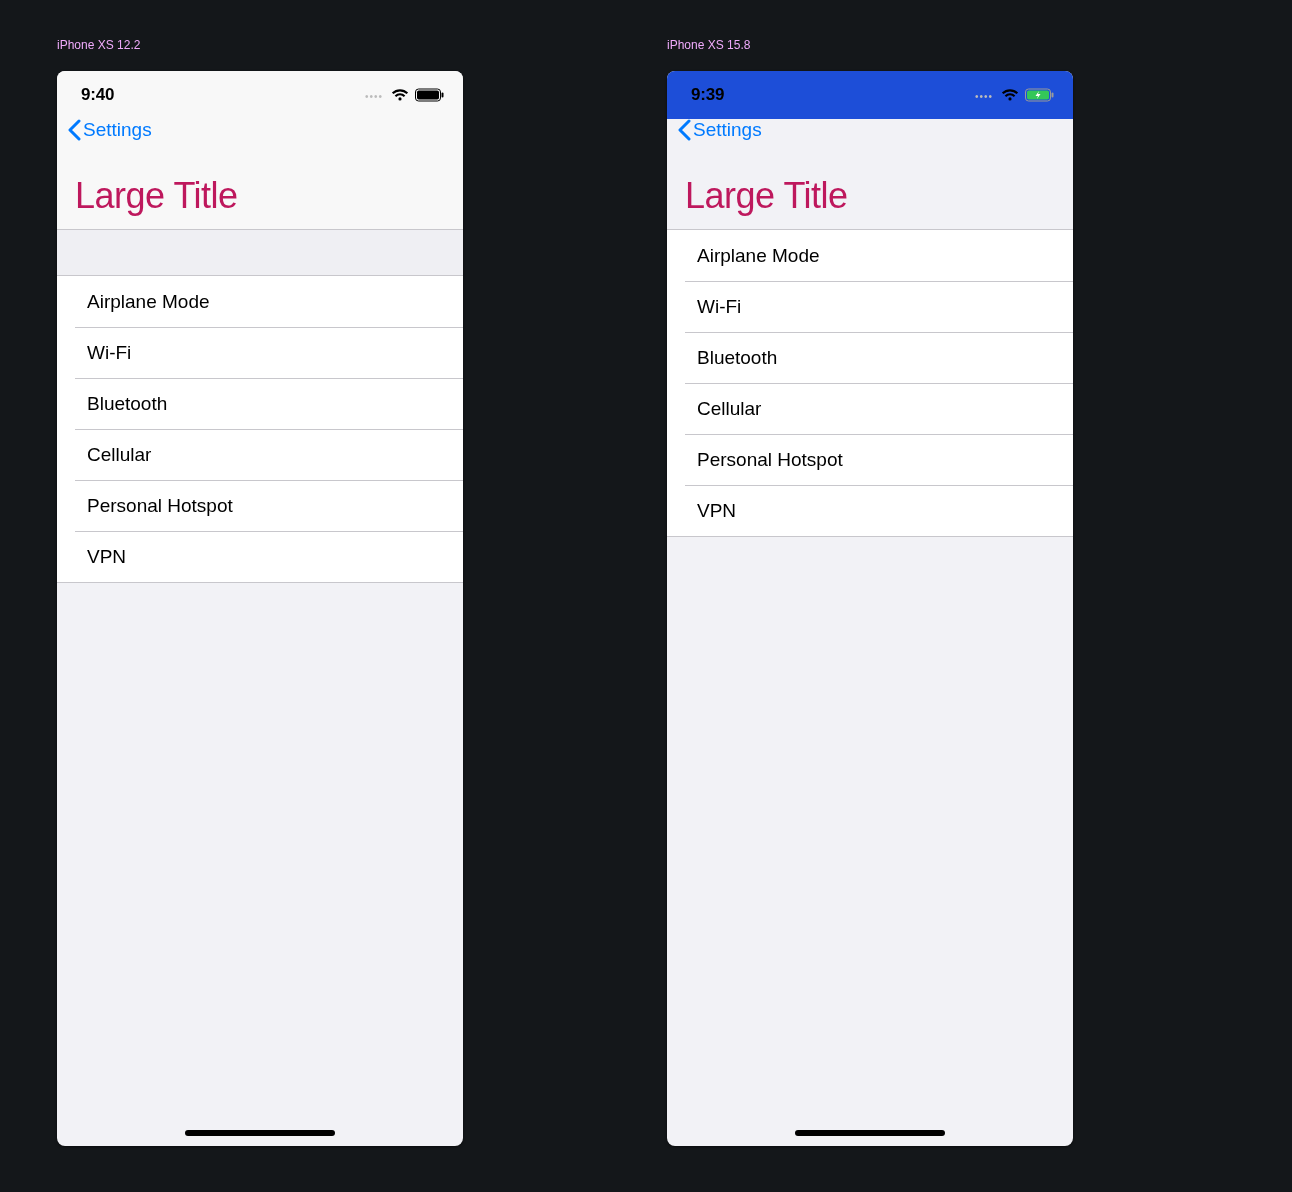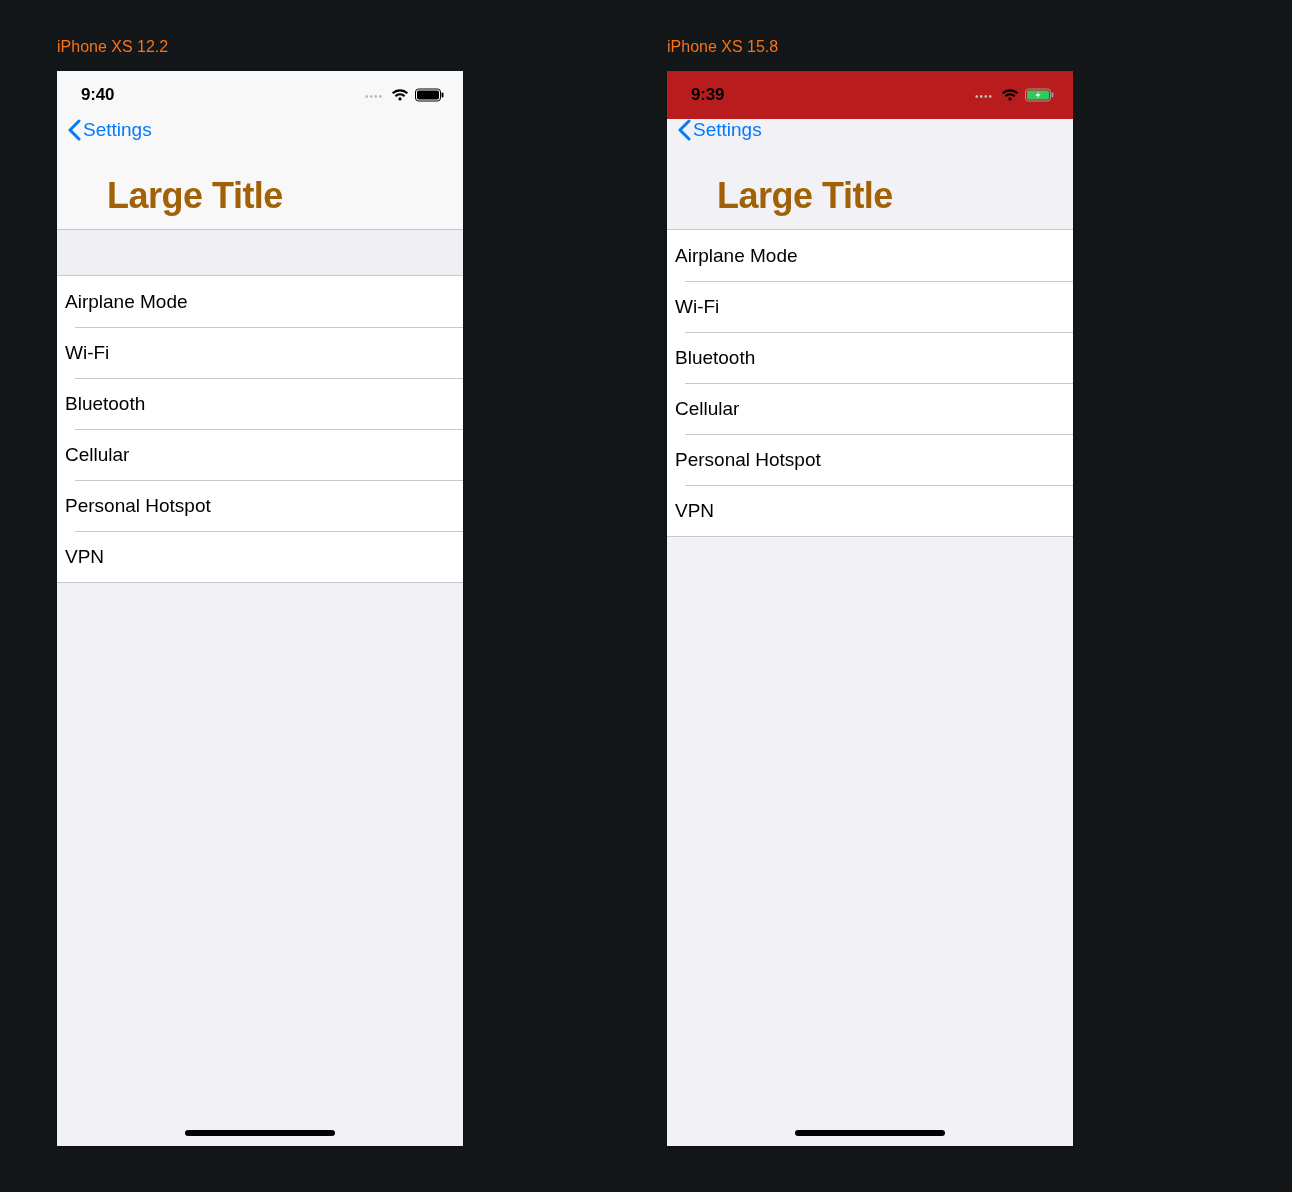--- a/index.html
+++ b/index.html
@@ -6,49 +6,49 @@
     body {
       background: #14171a;
       font-family: -apple-system, BlinkMacSystemFont, "Helvetica Neue", sans-serif;
       width: 1292px;
       height: 1192px;
       position: relative;
       overflow: hidden;
     }
     .caption {
       position: absolute;
-      color: #f97316;
-      font-size: 16px;
+      color: #f0abfc;
+      font-size: 12px;
       font-weight: 400;
     }
     .caption-left { left: 57px; top: 38px; }
     .caption-right { left: 667px; top: 38px; }
 
     .phone {
       position: absolute;
       width: 406px;
       height: 1075px;
       top: 71px;
-      border-radius: 0;
+      border-radius: 8px;
       overflow: hidden;
       box-shadow: 0 1px 3px rgba(0,0,0,0.5);
     }
     .phone-left { left: 57px; background: #f2f2f6; }
     .phone-right { left: 667px; background: #f2f2f6; }
 
     
     .status-bar {
       height: 48px;
       display: flex;
       align-items: center;
       justify-content: space-between;
       padding: 0 18px 0 24px;
       background: #f8f8f8;
     }
-    .phone-right .status-bar { background: #b91c1c; }
+    .phone-right .status-bar { background: #1d4ed8; }
     .status-time {
       font-size: 17px;
       font-weight: 600;
       color: #000;
       letter-spacing: -0.2px;
     }
     .status-icons {
       display: flex;
       align-items: center;
       gap: 6px;
@@ -86,44 +86,43 @@
 
     
     .large-title-row {
       padding: 8px 18px 12px 18px;
       background: #f8f8f8;
     }
     .phone-right .large-title-row { background: #f2f2f6; }
     .phone-left .large-title-row { border-bottom: 1px solid #c8c7cc; }
     .large-title {
       font-size: 36px;
-      font-weight: 700;
-      color: #a16207;
+      font-weight: 400;
+      color: #be185d;
       letter-spacing: -0.5px;
-      margin-left: 32px;
     }
 
     
     .list-spacer {
       height: 46px;
       background: #efeff3;
       border-bottom: 1px solid #c8c7cc;
     }
 
     .list {
       background: #fff;
     }
     .phone-left .list { border-bottom: 1px solid #c8c7cc; }
     .phone-right .list { border-bottom: 1px solid #c8c7cc; }
 
     .list-item {
       height: 51px;
       display: flex;
       align-items: center;
-      padding-left: 8px;
+      padding-left: 30px;
       font-size: 19px;
       color: #000;
       position: relative;
     }
     .list-item + .list-item::before {
       content: "";
       position: absolute;
       left: 18px;
       right: 0;
       top: 0;

